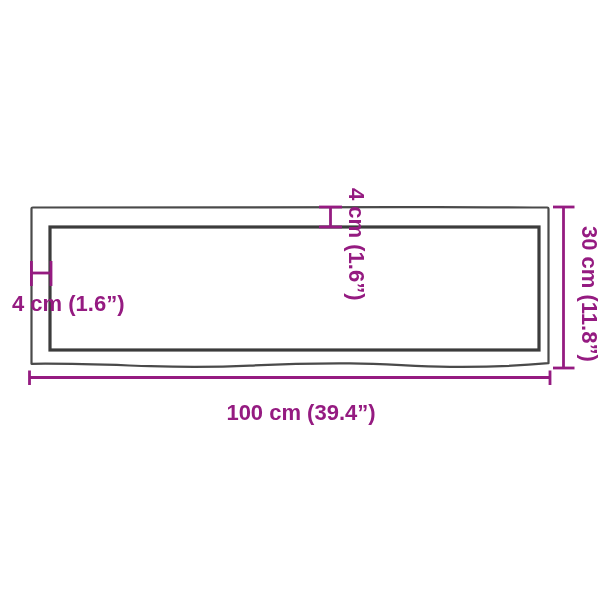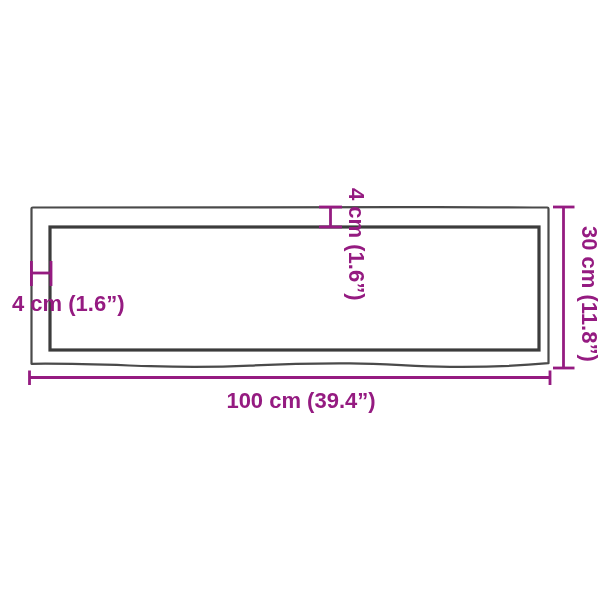--- a/index.html
+++ b/index.html
@@ -23,21 +23,21 @@
   .dim{stroke:var(--accent);stroke-width:2.8;fill:none;stroke-linecap:butt;}
   .lbl{
     position:absolute;
     font-weight:700;
     font-size:22px;
     line-height:1.05;
     color:var(--accent);
     white-space:nowrap;
   }
   .lbl.rot{transform:rotate(90deg);transform-origin:0 0;}
-  .lbl.centered{width:260px;text-align:center;}
+  .lbl.centered{width:260px;text-align:center;margin-top:12px;}
 </style>
 </head>
 <body>
 
 <div class="stage">
 
   <svg width="600" height="600" viewBox="0 0 600 600">
 
     <path class="outer-shape" d="M31.5,208.5 Q31.5,207.5 32.8,207.5
          C150,206.8 280,208.1 400,207.2

